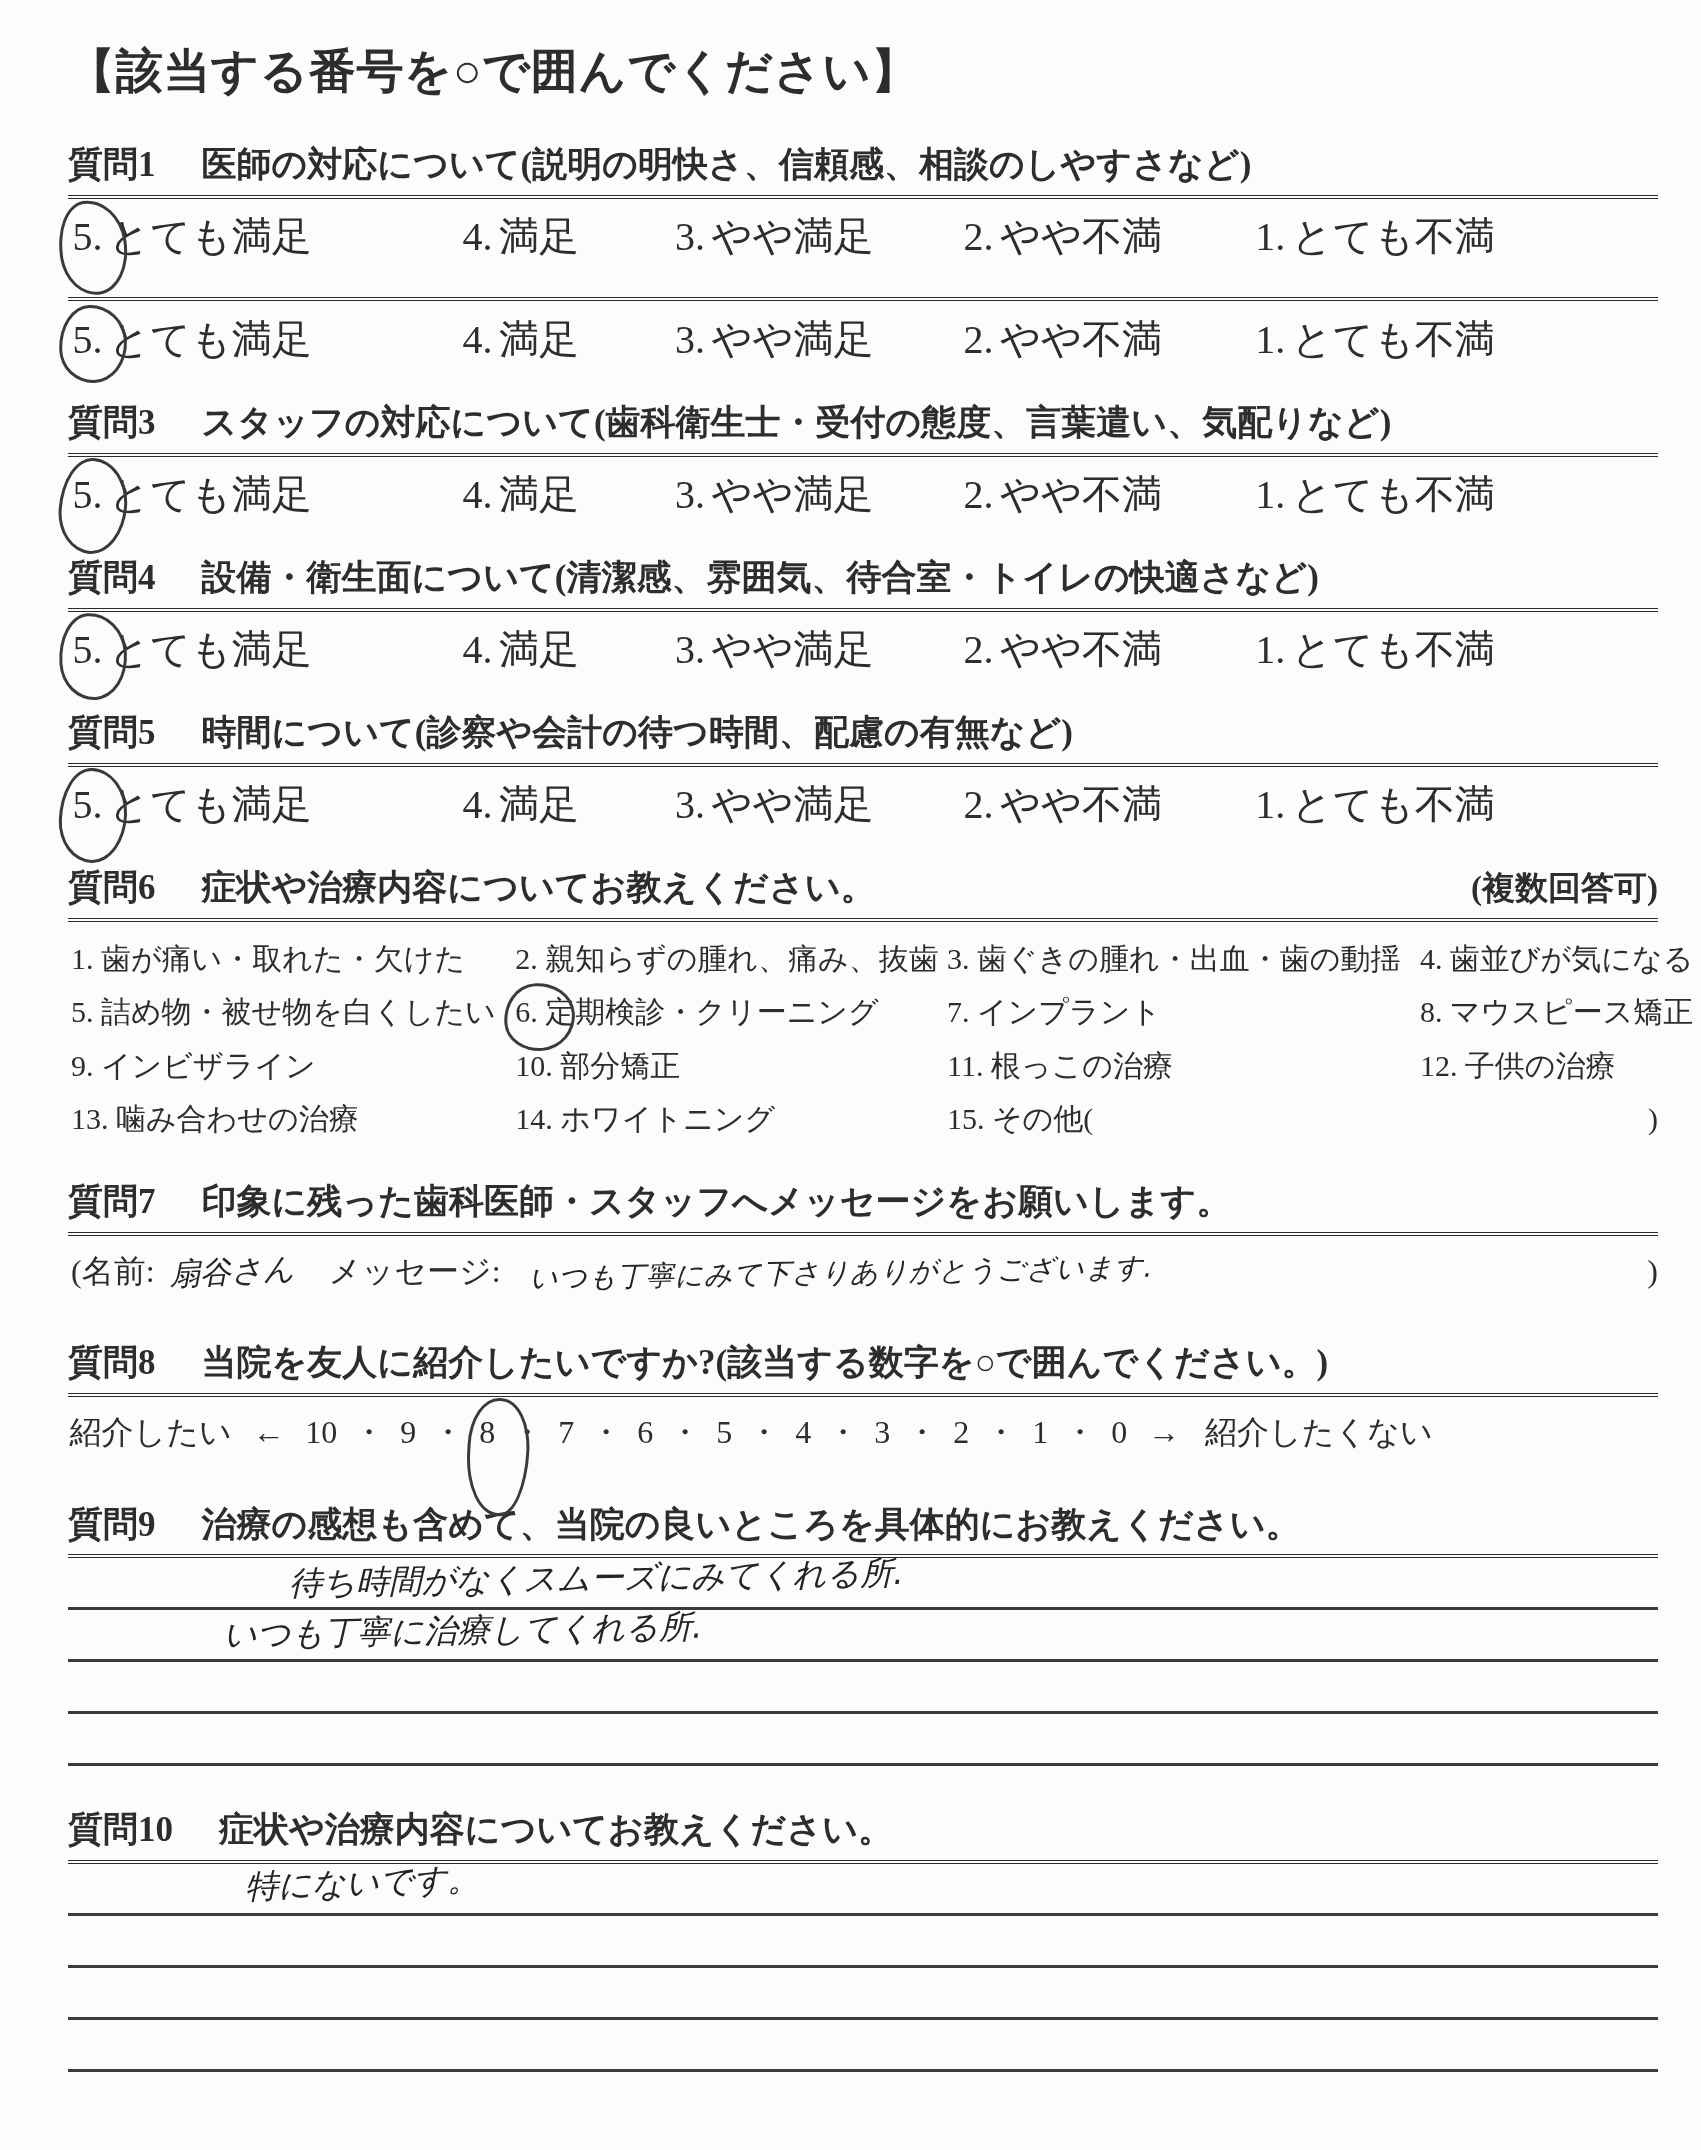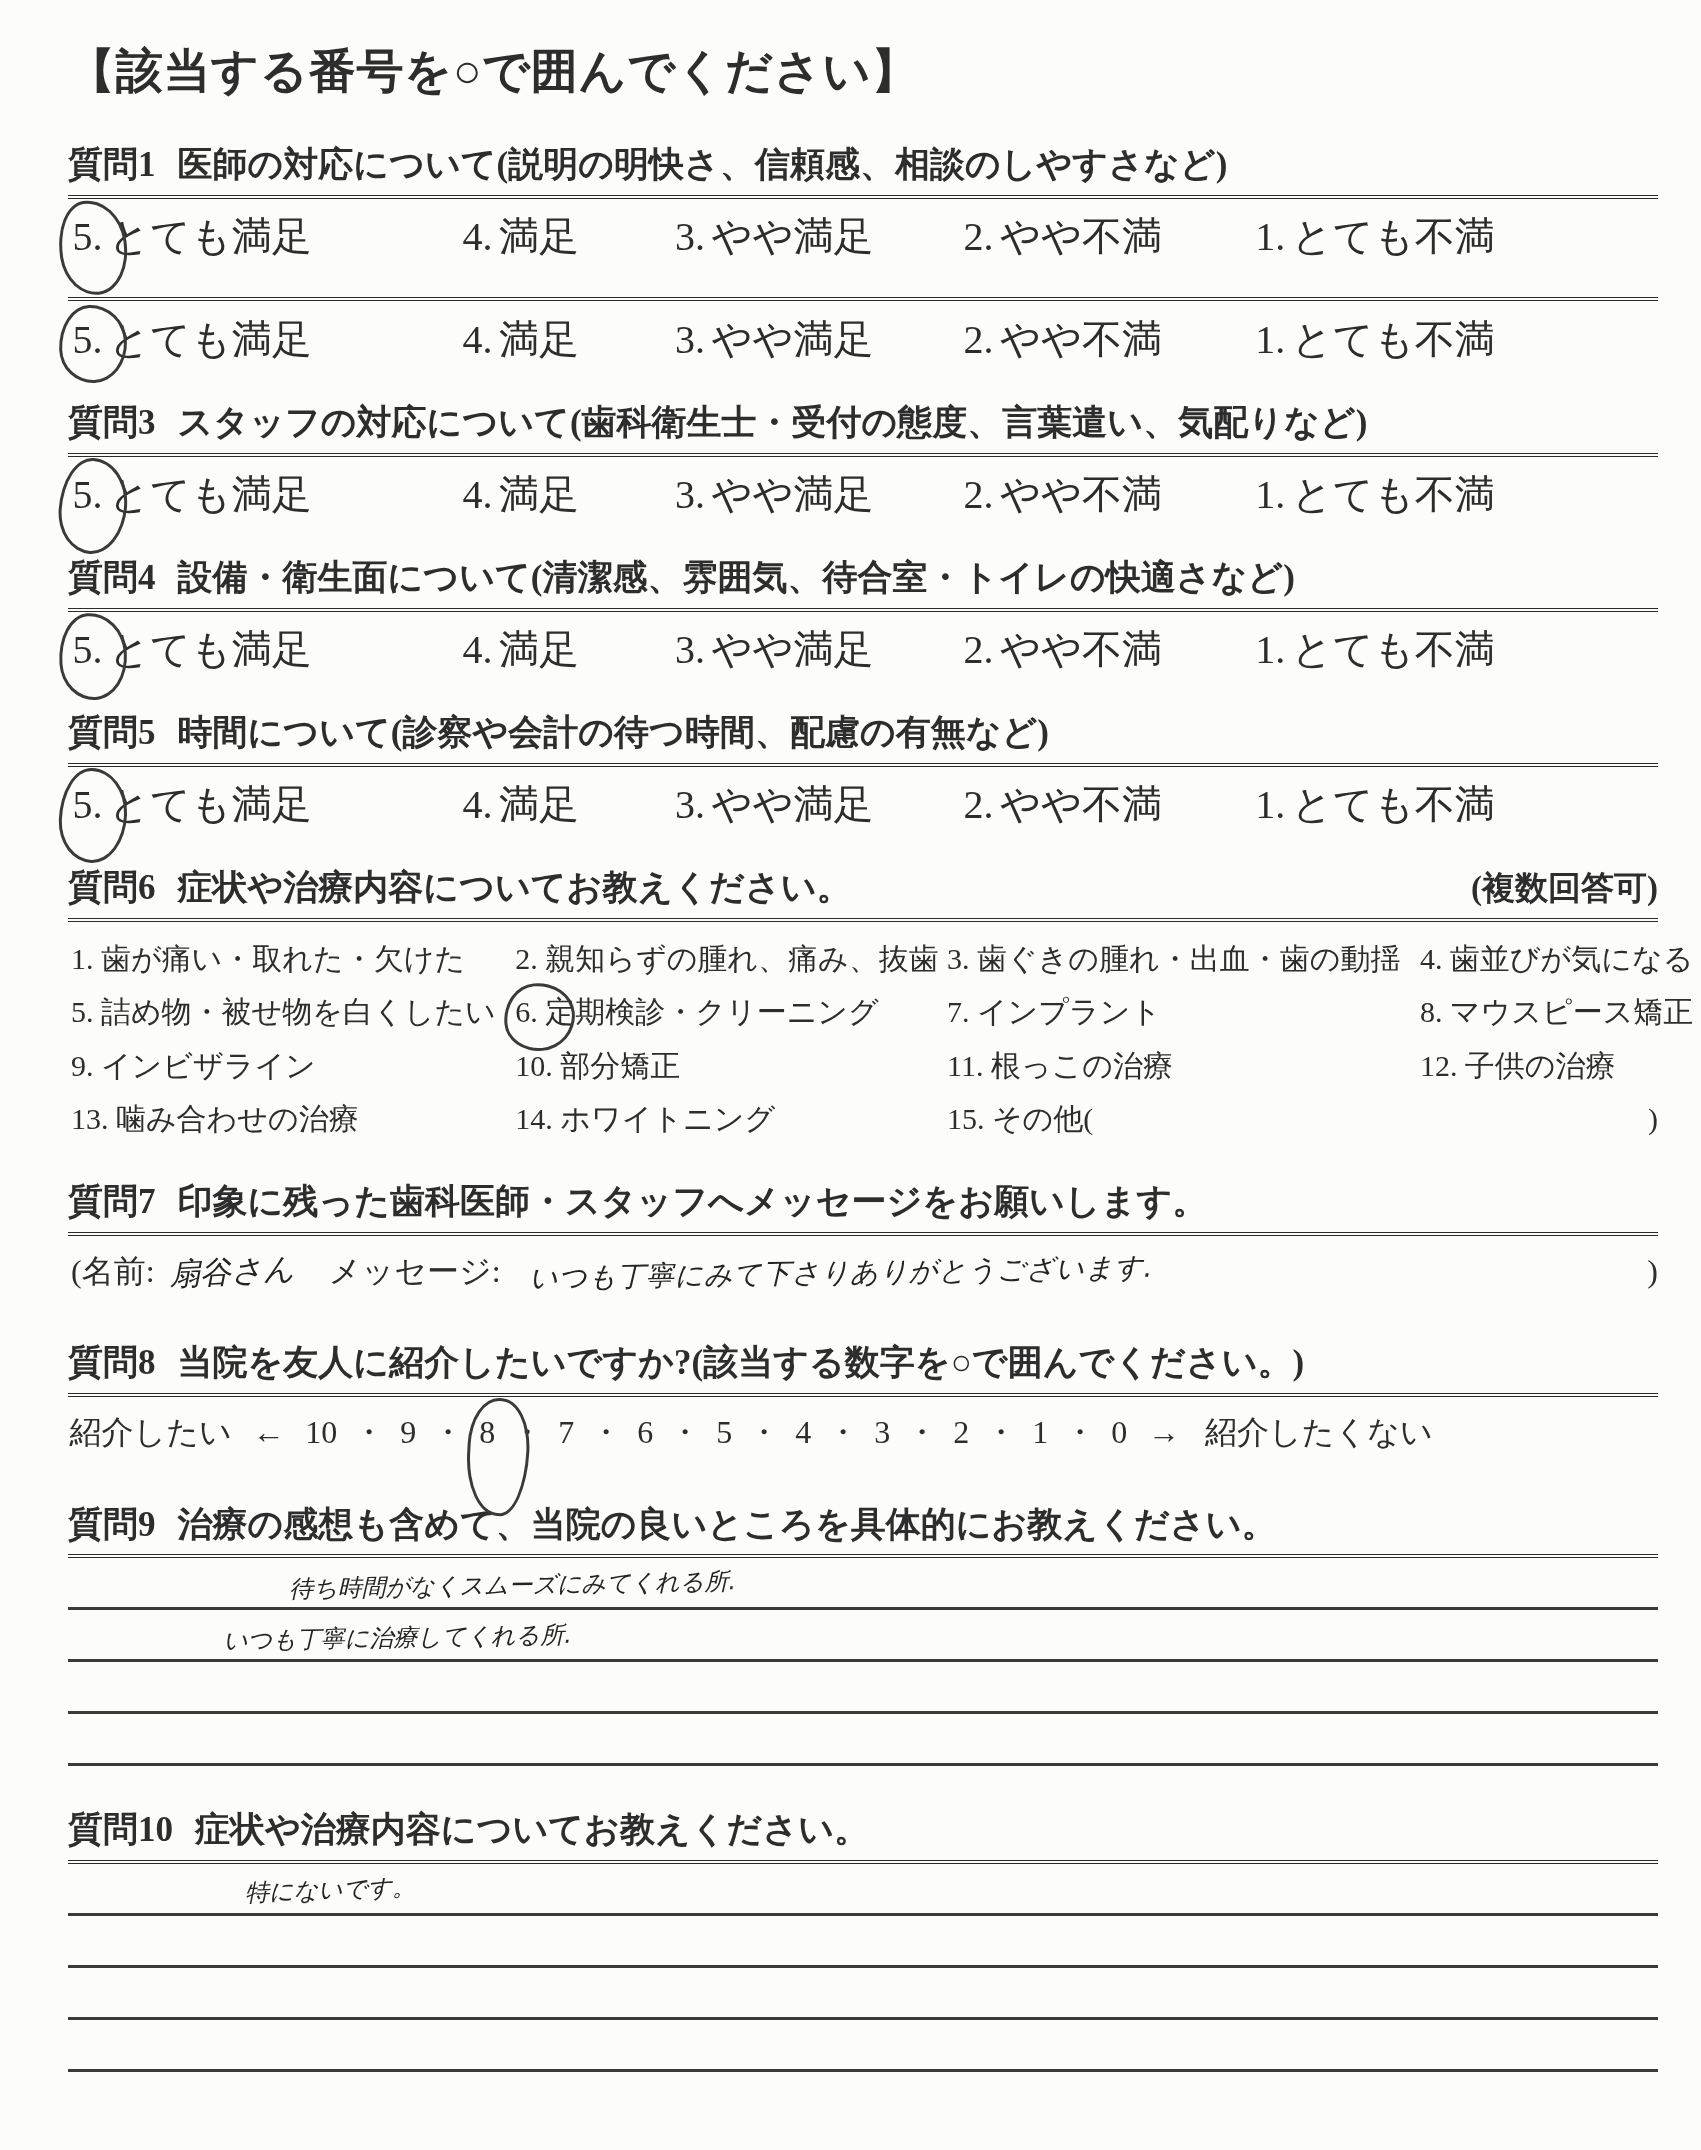--- a/index.html
+++ b/index.html
@@ -5,21 +5,21 @@
   html,body { margin:0; padding:0; background:#e9e9e7; }
   .page {
     width:1701px; height:2151px; box-sizing:border-box;
     padding:38px 43px 0 68px; margin:0 auto;
     background:#fcfcfb; color:#2d2d2d; overflow:hidden; position:relative;
     font-family:"Liberation Serif","DejaVu Serif",serif;
   }
   .main-title { font-size:47px; font-weight:700; letter-spacing:0.7px; margin:4.4px 0 41px 0; line-height:1.25; }
 
   section { display:block; }
-  .q-head { font-size:35px; font-weight:600; display:flex; align-items:baseline; line-height:1.3; }
+  .q-head { font-size:35px; font-weight:600; display:flex; align-items:baseline; line-height:1.3;gap:24px; }
   .q-no { margin-right:22px; white-space:nowrap; }
   .q-title { white-space:nowrap; }
   .rule { border:0; border-top:4.4px double #2b2b2b; margin:7.4px 0 0 0; }
 
   
   .q-rating { margin-bottom:41px; }
   .opts { display:grid; grid-template-columns:24.6% 13.4% 18.2% 18.4% auto;
           padding:10.3px 0 0 4.4px; font-size:40px; height:47px; }
   .opt { white-space:nowrap; }
   .num-wrap { position:relative; display:inline-block; }
@@ -60,21 +60,21 @@
   .q8-arrow { margin:0 20.7px; }
   .q8-num { position:relative; }
   .q8-sep { margin:0 15.5px; }
   .q8-right-label { margin-left:4.4px; }
   .hc-q8 { left:-12.6px; top:-16px; width:56px; height:112px;
            border-radius:50% 50% 44% 56% / 42% 46% 58% 54%; transform:rotate(3deg); }
 
   
   .q9 { margin-bottom:41px; }
   .ans-row { height:52px; border-bottom:3px solid #3a3a3a; display:flex; align-items:flex-end;
-             font-size:24px; padding-bottom:4.4px; box-sizing:border-box; }
+             font-size:33px; padding-bottom:4.4px; box-sizing:border-box; }
   .ind-a { padding-left:221px; transform:rotate(-1deg); }
   .ind-b { padding-left:155px; transform:rotate(-1deg); }
   .ind-c { padding-left:177px; transform:rotate(-2deg); }
 </style>
 </head>
 <body>
 
 <div class="page">
 
   <h1 class="main-title">【該当する番号を○で囲んでください】</h1>

